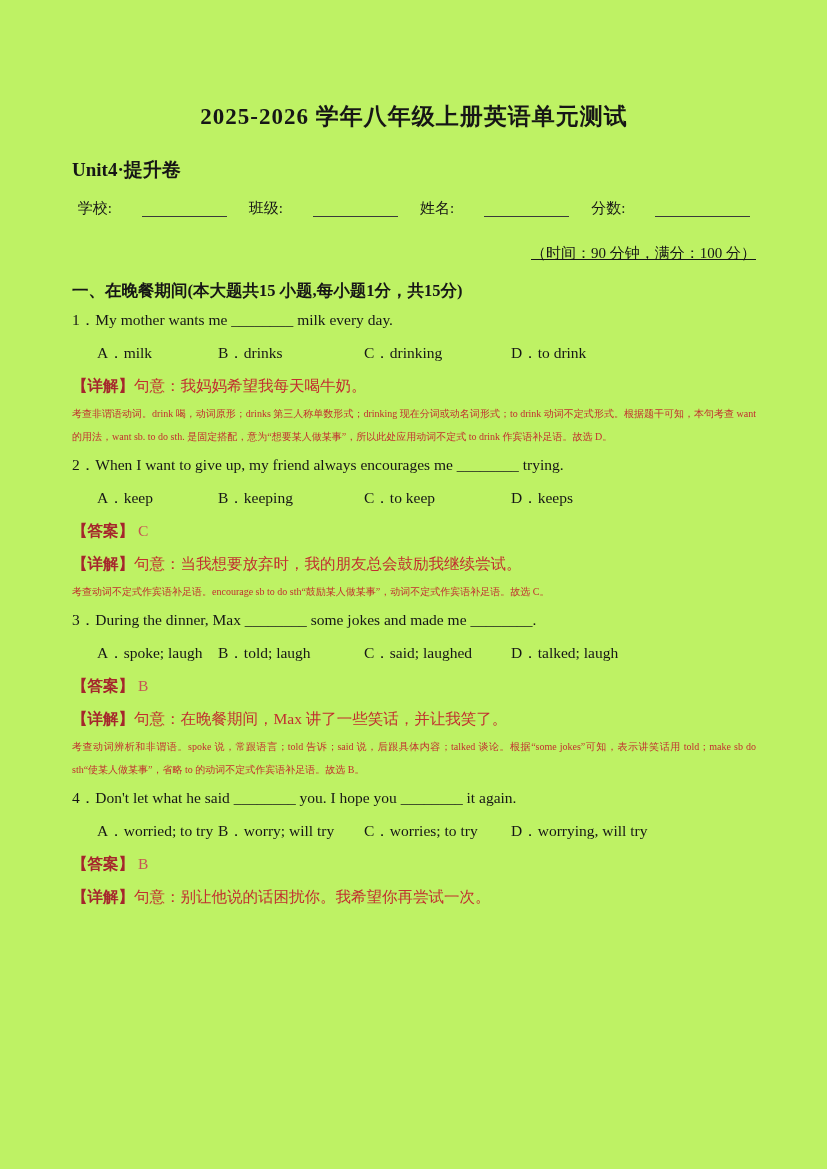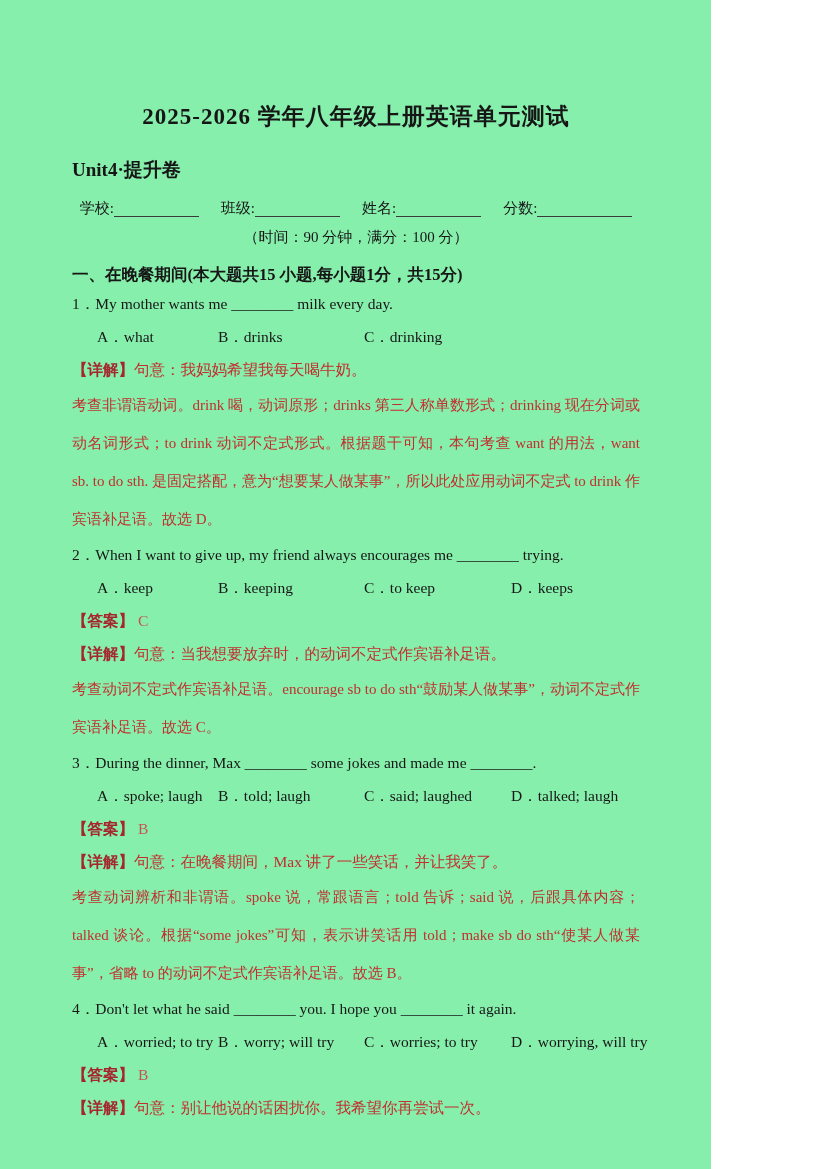--- a/index.html
+++ b/index.html
@@ -1,21 +1,21 @@
 <!DOCTYPE html>
 <html><head>
 <meta charset="utf-8">
 <style>
   * { margin: 0; padding: 0; box-sizing: border-box; }
   html, body { background: #ffffff; }
   .page {
     position: relative;
-    width: 711px;
+    width: 827px;
     height: 1169px;
-    background: #86efac;
+    background: #bef264;
     overflow: hidden;
     font-family: "Liberation Serif", "DejaVu Serif", serif;
     color: #161616;
   }
   .content { padding: 0 71px 0 72px; }
 
   .doc-title {
     margin-top: 102px;
     text-align: center;
     font-size: 23px;
@@ -30,35 +30,36 @@
     line-height: 26px;
   }
   .form-row {
     margin-top: 14px;
     display: flex;
     justify-content: center;
     align-items: flex-end;
     font-size: 15px;
     height: 20px;
   }
-  .form-item { display: flex; align-items: flex-end; }
+  .form-item { display: flex; align-items: flex-end; gap: 30px; }
   .form-item + .form-item { margin-left: 22px; justify-content: center; }
   .form-label { line-height: 18px; }
   .blank-line {
     display: inline-block;
     width: 85px;
     height: 17px;
     border-bottom: 1px solid #3a3a3a;
   }
   .blank-line.wide { width: 95px; }
   .exam-info {
-    margin-top: 10px;
-    text-align: center;
+    margin-top: 26px;
+    text-align: right;
     font-size: 15px;
     line-height: 20px;
+    text-decoration: underline;
   }
   .section-heading {
     margin-top: 17px;
     font-size: 16.5px;
     font-weight: bold;
     line-height: 22px;
   }
   .questions { margin-top: 1px; }
 
   .q-line {
@@ -73,22 +74,22 @@
     padding-left: 25px;
     font-size: 15.5px;
     line-height: 33px;
     height: 33px;
     white-space: nowrap;
   }
   .ans-label { color: #a5262c; font-weight: bold; }
   .ans-value { color: #c75454; padding-left: 4px; }
   .red-text  { color: #c22f2f; margin-top: 9px; }
   .analysis-p {
-    font-size: 15px;
-    line-height: 38px;
+    font-size: 10px;
+    line-height: 23px;
     color: #c22f2f;
     text-align: justify;
   }
 </style>
 </head>
 <body>
 
 <div class="page">
   <div class="content">
 
@@ -115,37 +116,38 @@
     </div>
 
     <div class="exam-info">（时间：90 分钟，满分：100 分）</div>
 
     <div class="section-heading">一、在晚餐期间(本大题共15 小题,每小题1分，共15分)</div>
 
     <div class="questions">
         <div>
           <div class="q-line">1．My mother wants me ________ milk every day.</div>
           <div class="options-row">
-            <span>A．what</span>
+            <span>A．milk</span>
             <span>B．drinks</span>
             <span>C．drinking</span>
+            <span>D．to drink</span>
           </div>
           <div class="q-line"><span class="ans-label">【详解】</span><span class="red-text">句意：我妈妈希望我每天喝牛奶。</span></div>
           <div class="analysis-p">考查非谓语动词。drink 喝，动词原形；drinks 第三人称单数形式；drinking 现在分词或动名词形式；to drink 动词不定式形式。根据题干可知，本句考查 want 的用法，want sb. to do sth. 是固定搭配，意为“想要某人做某事”，所以此处应用动词不定式 to drink 作宾语补足语。故选 D。</div>
         </div>
         <div>
           <div class="q-line">2．When I want to give up, my friend always encourages me ________ trying.</div>
           <div class="options-row">
             <span>A．keep</span>
             <span>B．keeping</span>
             <span>C．to keep</span>
             <span>D．keeps</span>
           </div>
           <div class="q-line"><span class="ans-label">【答案】</span><span class="ans-value">C</span></div>
-          <div class="q-line"><span class="ans-label">【详解】</span><span class="red-text">句意：当我想要放弃时，的动词不定式作宾语补足语。</span></div>
+          <div class="q-line"><span class="ans-label">【详解】</span><span class="red-text">句意：当我想要放弃时，我的朋友总会鼓励我继续尝试。</span></div>
           <div class="analysis-p">考查动词不定式作宾语补足语。encourage sb to do sth“鼓励某人做某事”，动词不定式作宾语补足语。故选 C。</div>
         </div>
         <div>
           <div class="q-line">3．During the dinner, Max ________ some jokes and made me ________.</div>
           <div class="options-row">
             <span>A．spoke; laugh</span>
             <span>B．told; laugh</span>
             <span>C．said; laughed</span>
             <span>D．talked; laugh</span>
           </div>

